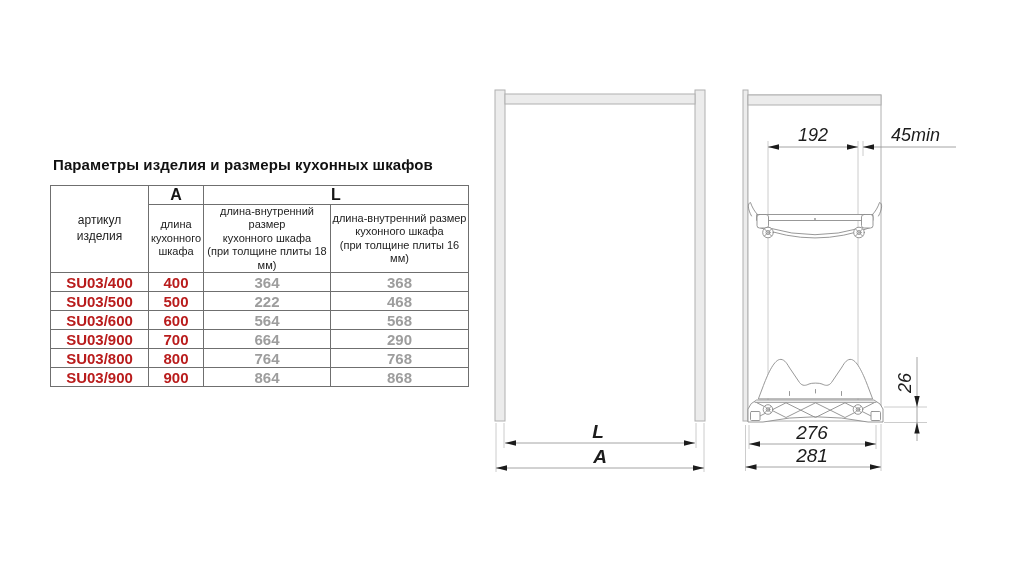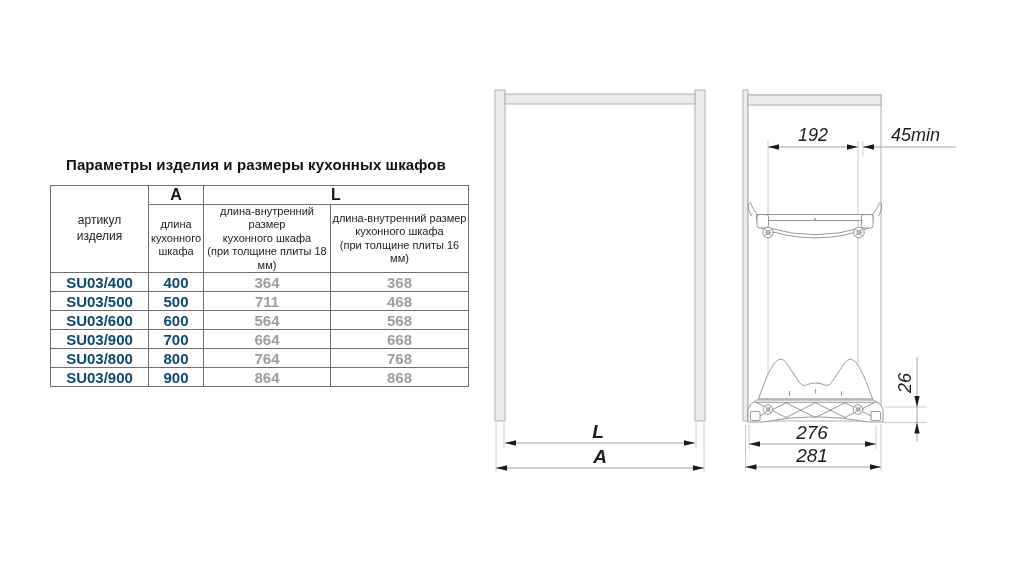--- a/index.html
+++ b/index.html
@@ -1,37 +1,37 @@
 <!DOCTYPE html>
 <html><head>
 <meta charset="utf-8">
 <style>
   html,body { margin:0; padding:0; background:#fff; }
   .screen {
     position:relative; width:1024px; height:576px; background:#ffffff;
     font-family:"Liberation Sans", sans-serif; overflow:hidden; color:#161616;
   }
   .doc-title {
-    position:absolute; left:66px; top:156px;
+    position:absolute; left:53px; top:156px;
     font-size:15px; font-weight:bold; color:#111; letter-spacing:0.1px;
     white-space:nowrap;
   }
   table.spec {
     position:absolute; left:50px; top:185px; width:418px;
     border-collapse:collapse; table-layout:fixed;
   }
   table.spec td {
     border:1px solid #6f6f6f; text-align:center; vertical-align:middle;
     padding:0; overflow:hidden;
   }
   .h-letter { font-size:16px; font-weight:bold; height:18px; }
   .h-article { font-size:12px; line-height:1.3; white-space:pre-line; color:#222; }
   .h-sub { font-size:11px; line-height:1.22; white-space:pre-line; height:36px; color:#222; }
   tbody.rows td { height:18px; font-weight:bold; font-size:15px; }
-  td.c-article, td.c-a { color:#0c4a6e; }
+  td.c-article, td.c-a { color:#b91c1c; }
   td.c-l { color:#9d9d9d;margin-top:48px; }
 
   svg.drawings { position:absolute; left:480px; top:80px; }
   .panel { fill:#ececec; stroke:#b0b0b0; stroke-width:1; }
   .board { fill:#ffffff; stroke:#b0b0b0; stroke-width:1; }
   .ext { stroke:#c6c6c6; stroke-width:0.9; fill:none; }
   .dim { stroke:#9a9a9a; stroke-width:0.9; fill:none; }
   .arr { fill:#1c1c1c; stroke:none; }
   .mech path, .mech line, .mech polyline, .mech rect, .mech circle {
     stroke:#8c8c8c; stroke-width:0.9; fill:none;
@@ -82,34 +82,34 @@
     <tbody class="rows">
         <tr>
           <td class="c-article">SU03/400</td>
           <td class="c-a">400</td>
           <td class="c-l">364</td>
           <td class="c-l">368</td>
         </tr>
         <tr>
           <td class="c-article">SU03/500</td>
           <td class="c-a">500</td>
-          <td class="c-l">711</td>
+          <td class="c-l">222</td>
           <td class="c-l">468</td>
         </tr>
         <tr>
           <td class="c-article">SU03/600</td>
           <td class="c-a">600</td>
           <td class="c-l">564</td>
           <td class="c-l">568</td>
         </tr>
         <tr>
           <td class="c-article">SU03/900</td>
           <td class="c-a">700</td>
           <td class="c-l">664</td>
-          <td class="c-l">668</td>
+          <td class="c-l">290</td>
         </tr>
         <tr>
           <td class="c-article">SU03/800</td>
           <td class="c-a">800</td>
           <td class="c-l">764</td>
           <td class="c-l">768</td>
         </tr>
         <tr>
           <td class="c-article">SU03/900</td>
           <td class="c-a">900</td>

